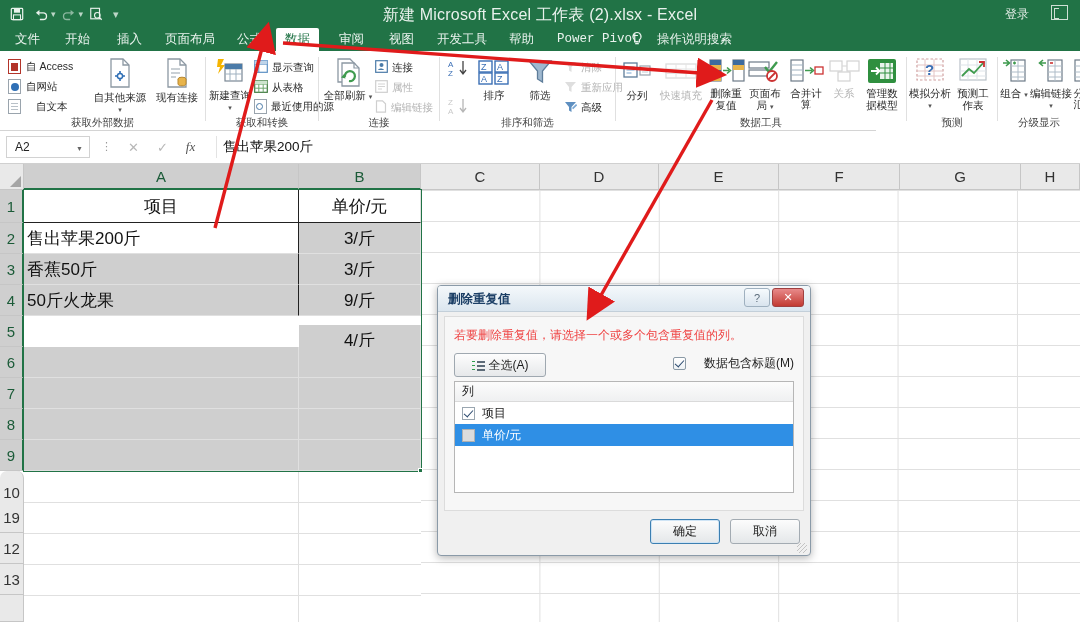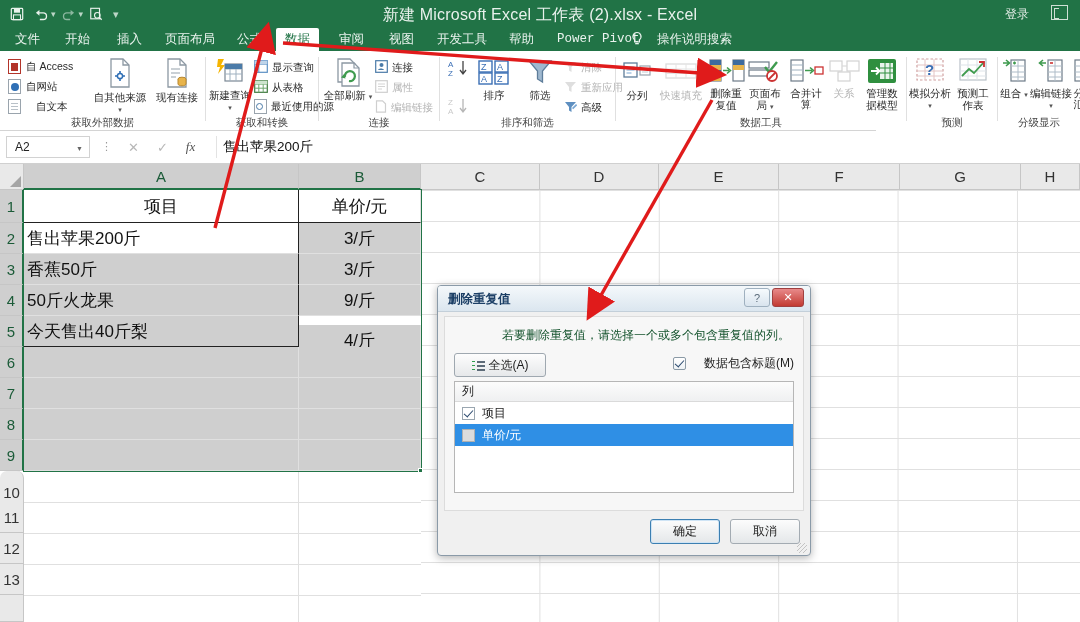--- a/index.html
+++ b/index.html
@@ -75,21 +75,21 @@
   .dlg{position:absolute;left:437px;top:285px;width:374px;height:271px;background:#f0f0f0;
        border:1px solid #8a9aa8;border-radius:4px;box-shadow:0 2px 9px rgba(0,0,0,.30);}
   .dlg-tb{position:absolute;left:0;top:0;right:0;height:26px;
           background:linear-gradient(#f4f8fb,#dbe6ef);border-radius:3px 3px 0 0;border-bottom:1px solid #c3cfd9;}
   .dlg-title{position:absolute;left:10px;top:5px;font-size:12.5px;color:#1c3f66;font-weight:bold;}
   .dlg-help{position:absolute;right:40px;top:2px;width:26px;height:19px;border:1px solid #9fb0bf;border-radius:3px;
             background:linear-gradient(#f6fafd,#d9e4ee);color:#5b6b7a;font-size:11px;display:flex;align-items:center;justify-content:center;}
   .dlg-close{position:absolute;right:6px;top:2px;width:32px;height:19px;border:1px solid #a04040;border-radius:3px;
              background:linear-gradient(#e88a8a,#c23a32);color:#fff;font-size:11px;display:flex;align-items:center;justify-content:center;}
   .dlg-body{position:absolute;left:6px;top:30px;right:6px;bottom:44px;background:#f7f7f7;border:1px solid #dcdcdc;}
-  .dlg-prompt{position:absolute;left:9px;top:10px;font-size:12px;color:#14532d;margin-left:48px;}
+  .dlg-prompt{position:absolute;left:9px;top:10px;font-size:12px;color:#ef4444;}
   .dbtn{position:absolute;height:24px;border:1px solid #9fa8b0;border-radius:3px;
         background:linear-gradient(#fdfdfd,#e6e8ea);font-size:12px;color:#1c1c1c;display:flex;align-items:center;justify-content:center;gap:4px;padding:0 0;}
   .listicon{display:inline-block;width:13px;height:11px;position:relative;}
   .listicon i{position:absolute;left:5px;width:8px;height:1.6px;background:#5d6b78;}
   .listicon b{position:absolute;left:0;width:3px;height:1.6px;background:#2f9e4f;}
   .chkrow{position:absolute;right:9px;top:38px;display:flex;align-items:center;gap:18px;font-size:12px;color:#1c1c1c;}
   .chkbox{width:13px;height:13px;border:1px solid #8b9aa6;background:linear-gradient(#fff,#eef2f5);position:relative;border-radius:2px;}
   .chkbox.on::after{content:"";position:absolute;left:3px;top:0px;width:4px;height:8px;border:solid #2b4a6f;border-width:0 1.8px 1.8px 0;transform:rotate(42deg);}
   .listbox{position:absolute;left:9px;top:64px;right:9px;height:112px;background:#fff;border:1px solid #b6b6b6;}
   .lb-head{height:20px;background:linear-gradient(#fcfcfc,#eff0f1);border-bottom:1px solid #dadada;font-size:12px;color:#222;display:flex;align-items:center;padding-left:7px;}
@@ -537,38 +537,37 @@
   <div class="rowhead selhdr" style="top:26px;height:33px;">1</div>
   <div class="rowhead selhdr" style="top:59px;height:31px;">2</div>
   <div class="rowhead selhdr" style="top:90px;height:31px;">3</div>
   <div class="rowhead selhdr" style="top:121px;height:31px;">4</div>
   <div class="rowhead selhdr" style="top:152px;height:31px;">5</div>
   <div class="rowhead selhdr" style="top:183px;height:31px;">6</div>
   <div class="rowhead selhdr" style="top:214px;height:31px;">7</div>
   <div class="rowhead selhdr" style="top:245px;height:31px;">8</div>
   <div class="rowhead selhdr" style="top:276px;height:31px;">9</div>
   <div class="rowhead" style="top:307px;height:44px;border-radius:7px;">10</div>
-  <div class="rowhead" style="top:338px;height:31px;">11</div>
+  <div class="rowhead" style="top:338px;height:31px;">19</div>
   <div class="rowhead" style="top:369px;height:31px;">12</div>
   <div class="rowhead" style="top:400px;height:31px;">13</div>
   <div class="rowhead" style="top:431px;height:27px;"></div>
 
   <div class="cell c tbl-b tbl-r" style="left:24px;top:26px;width:275px;height:33px;background:#fff;">项目</div>
   <div class="cell c tbl-b" style="left:299px;top:26px;width:122px;height:33px;background:#fff;">单价/元</div>
 
   <div class="cell l active tbl-r" style="left:24px;top:59px;width:275px;height:31px;">售出苹果200斤</div>
   <div class="cell c sel" style="left:299px;top:59px;width:122px;height:31px;">3/斤</div>
 
   <div class="cell l sel tbl-r" style="left:24px;top:90px;width:275px;height:31px;">香蕉50斤</div>
   <div class="cell c sel" style="left:299px;top:90px;width:122px;height:31px;">3/斤</div>
 
   <div class="cell l sel tbl-r" style="left:24px;top:121px;width:275px;height:31px;">50斤火龙果</div>
   <div class="cell c sel" style="left:299px;top:121px;width:122px;height:31px;">9/斤</div>
 
-  <div class="cell l sel tbl-r tbl-b" style="left:24px;top:152px;width:275px;height:31px;">今天售出40斤梨</div>
   <div class="cell c sel tbl-b" style="left:299px;top:152px;width:122px;height:31px;margin-top:9px;">4/斤</div>
 
   <div class="cell sel" style="left:24px;top:183px;width:275px;height:31px;"></div>
   <div class="cell sel" style="left:299px;top:183px;width:122px;height:31px;"></div>
   <div class="cell sel" style="left:24px;top:214px;width:275px;height:31px;"></div>
   <div class="cell sel" style="left:299px;top:214px;width:122px;height:31px;"></div>
   <div class="cell sel" style="left:24px;top:245px;width:275px;height:31px;"></div>
   <div class="cell sel" style="left:299px;top:245px;width:122px;height:31px;"></div>
   <div class="cell sel" style="left:24px;top:276px;width:275px;height:31px;"></div>
   <div class="cell sel" style="left:299px;top:276px;width:122px;height:31px;"></div>

